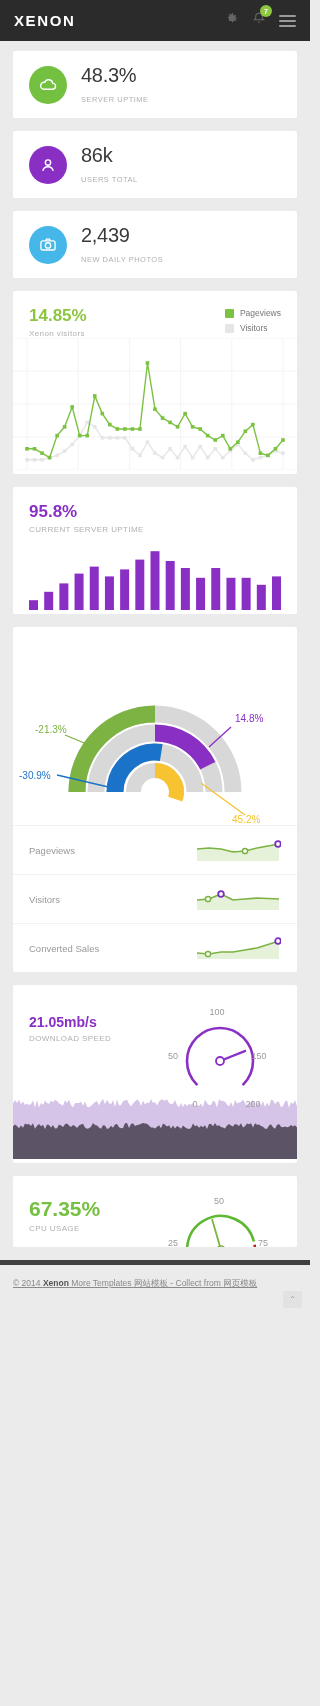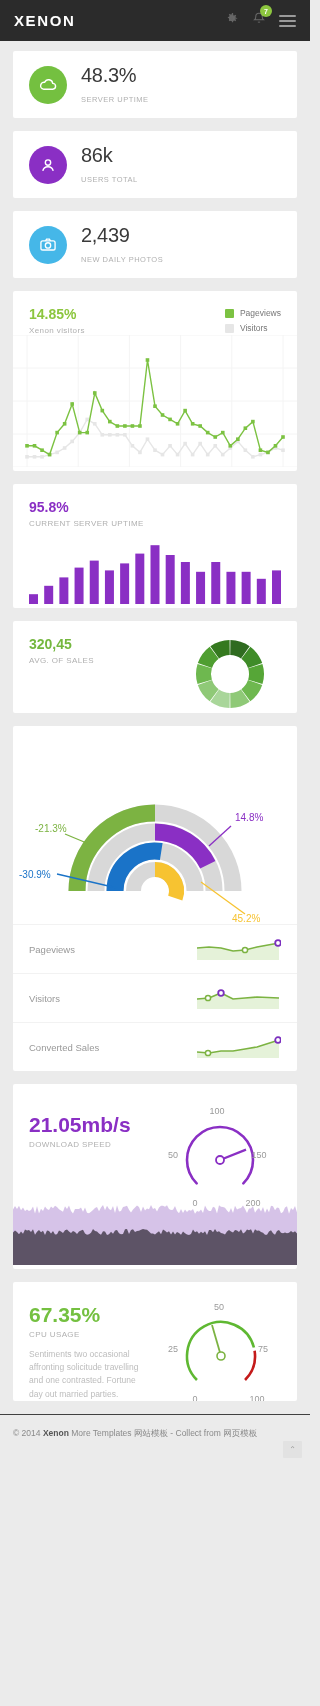--- a/index.html
+++ b/index.html
@@ -35,38 +35,38 @@
   .tile{ display:flex; align-items:center; padding:14px 16px; }
   .tile-icon{
     width:38px; height:38px; border-radius:50%; flex:0 0 38px;
     display:flex; align-items:center; justify-content:center; margin-right:14px;
   }
   .tile-val{ font-size:20px; color:#3a3a3a; font-weight:400; line-height:1.05; letter-spacing:-.3px;}
   .tile-lbl{ font-size:7.5px; color:#b0b0b0; letter-spacing:.5px; margin-top:9px; text-transform:uppercase;}
 
   
   .c-head{ padding:16px 16px 0 16px; position:relative; }
-  .c-big{ font-size:14px; font-weight:700; line-height:1; }
+  .c-big{ font-size:17px; font-weight:700; line-height:1; }
   .c-sub{ font-size:8px; color:#b0b0b0; margin-top:5px; letter-spacing:.4px; }
   .c-sub.up{ text-transform:uppercase; }
   .legend{ position:absolute; right:16px; top:17px; }
   .legend div{ display:flex; align-items:center; font-size:8.5px; color:#777; margin-bottom:5px; }
   .legend i{ width:9px; height:9px; display:inline-block; margin-right:6px; border-radius:1px;}
 
   
   .row{ display:flex; align-items:center; justify-content:space-between;
         padding:0 16px; height:49px; border-top:1px solid #f2f2f2; }
   .row-lbl{ font-size:9.5px; color:#999; }
 
   .txt-block{ font-size:8.5px; color:#bdbdbd; line-height:1.55; margin-top:9px; width:115px;}
 
   
   .footer{
-    border-top:1px solid #404040; margin-top:4px; padding:13px 13px 22px 13px;
-    font-size:8.5px; color:#8a8a8a; position:relative;
+    border-top:5px solid #404040; margin-top:4px; padding:13px 13px 22px 13px;
+    font-size:8.5px; color:#8a8a8a; position:relative;text-decoration:underline;
   }
   .footer b{ color:#555; }
   .footer .cn{ color:#8a8a8a; }
   .totop{
     position:absolute; right:8px; bottom:4px; width:19px; height:17px;
     background:#e2e2e2; color:#9a9a9a; font-size:8px;
     display:flex; align-items:center; justify-content:center; border-radius:1px;
   }
 </style>
 </head>
@@ -266,40 +266,20 @@
           <rect x="167.0625" y="37.8" width="9" height="32.2" fill="#8a2fc4"></rect>
           <rect x="182.25" y="28" width="9" height="42" fill="#8a2fc4"></rect>
           <rect x="197.4375" y="37.8" width="9" height="32.2" fill="#8a2fc4"></rect>
           <rect x="212.625" y="37.8" width="9" height="32.2" fill="#8a2fc4"></rect>
           <rect x="227.8125" y="44.8" width="9" height="25.2" fill="#8a2fc4"></rect>
           <rect x="243" y="36.4" width="9" height="33.6" fill="#8a2fc4"></rect>
         </svg>
     </div>
   </div>
 
-  <div class="card" style="position:relative;height:92px">
-    <div class="c-head">
-      <div class="c-big" style="color:#74b73e">320,45</div>
-      <div class="c-sub up">AVG. OF SALES</div>
-    </div>
-    <div style="position:absolute;right:28px;top:14px">
-      <svg id="donut" width="78" height="78" viewBox="0 0 78 78">
-          <path d="M39.4079902080705 5.002447970624139 A34 34 0 0 1 58.65318868504556 11.25559201370487 L49.982664265172524 23.4957720076586 A19 19 0 0 0 39.2279945280394 20.00136798358408 Z" fill="#2f6b20"></path>
-          <path d="M59.31333070878078 11.73521326847203 A34 34 0 0 1 71.20751748778908 28.10615690980631 L56.99831859611743 32.912264155479996 A19 19 0 0 0 50.35156716078926 23.763795650028488 Z" fill="#3f8c28"></path>
-          <path d="M71.45966930345378 28.882200401746445 A34 34 0 0 1 71.45966930345378 49.117799598253555 L57.13922696369477 44.654064481376984 A19 19 0 0 0 57.13922696369477 33.345935518623016 Z" fill="#56a637"></path>
-          <path d="M71.20751748778908 49.89384309019369 A34 34 0 0 1 59.31333070878078 66.26478673152798 L50.35156716078926 54.236204349971516 A19 19 0 0 0 56.99831859611743 45.087735844520004 Z" fill="#6eb84f"></path>
-          <path d="M58.65318868504556 66.74440798629513 A34 34 0 0 1 39.4079902080705 72.99755202937587 L39.2279945280394 57.998632016415925 A19 19 0 0 0 49.982664265172524 54.5042279923414 Z" fill="#8fc977"></path>
-          <path d="M38.5920097919295 72.99755202937587 A34 34 0 0 1 19.34681131495444 66.74440798629513 L28.017335734827483 54.5042279923414 A19 19 0 0 0 38.772005471960604 57.998632016415925 Z" fill="#a9d69a"></path>
-          <path d="M18.686669291219225 66.26478673152798 A34 34 0 0 1 6.792482512210924 49.89384309019369 L21.001681403882575 45.087735844520004 A19 19 0 0 0 27.64843283921074 54.236204349971516 Z" fill="#8fc977"></path>
-          <path d="M6.540330696546214 49.117799598253555 A34 34 0 0 1 6.540330696546214 28.88220040174645 L20.860773036305236 33.345935518623016 A19 19 0 0 0 20.860773036305236 44.65406448137699 Z" fill="#6eb84f"></path>
-          <path d="M6.792482512210924 28.106156909806316 A34 34 0 0 1 18.686669291219232 11.735213268472023 L27.64843283921075 23.763795650028484 A19 19 0 0 0 21.00168140388257 32.91226415548 Z" fill="#4f9e31"></path>
-          <path d="M19.346811314954422 11.25559201370488 A34 34 0 0 1 38.592009791929506 5.002447970624139 L38.772005471960604 20.00136798358408 A19 19 0 0 0 28.01733573482747 23.49577200765861 Z" fill="#35791f"></path>
-        </svg>
-    </div>
-  </div>
 
   <div class="card">
     <div style="position:relative;height:198px">
       <svg id="rings" width="284" height="198" viewBox="0 0 284 198">
           <path d="M64 165 A78 78 0 0 1 220 164.99999999999997" fill="none" stroke="#d8d8d8" stroke-width="17"></path>
           <path d="M64 165 A78 78 0 0 1 141.99999999999997 87" fill="none" stroke="#7cb342" stroke-width="17"></path>
           <path d="M83 165 A59 59 0 0 1 201 164.99999999999997" fill="none" stroke="#d8d8d8" stroke-width="17"></path>
           <path d="M142 106 A59 59 0 0 1 194.80296508438997 138.67801530475535" fill="none" stroke="#8a2fc4" stroke-width="17"></path>
           <path d="M102 165 A40 40 0 0 1 182 165" fill="none" stroke="#d8d8d8" stroke-width="17"></path>
           <path d="M102 165 A40 40 0 0 1 148.25737860160922 125.49246637619449" fill="none" stroke="#1a73c8" stroke-width="17"></path>
@@ -342,21 +322,21 @@
         <path d="M2 18 L14 19 L26 17 L38 17 L50 15 L62 13 L84 6 L84 24 L2 24 Z" fill="#e5f2d9"></path>
         <path d="M2 18 L14 19 L26 17 L38 17 L50 15 L62 13 L84 6" fill="none" stroke="#7cb342" stroke-width="1.6"></path>
         <circle cx="13" cy="19" r="2.6" fill="#fff" stroke="#7cb342" stroke-width="1.5"></circle>
         <circle cx="83" cy="6" r="2.8" fill="#fff" stroke="#7b2fbe" stroke-width="1.8"></circle>
       </svg>
     </div>
   </div>
 
   <div class="card" style="position:relative">
     <div class="c-head" style="padding-top:30px">
-      <div class="c-big" style="color:#8a2fc4;font-size:21px">21.05mb/s</div>
+      <div class="c-big" style="color:#8a2fc4;font-size:14px">21.05mb/s</div>
       <div class="c-sub up">DOWNLOAD SPEED</div>
     </div>
     <div style="position:absolute;right:12px;top:14px">
       <svg id="dlgauge" width="130" height="110" viewBox="0 0 130 110">
           <path d="M41.665476220843935 85.33452377915607 A33 33 0 1 1 88.33452377915607 85.33452377915606" fill="none" stroke="#8a2fc4" stroke-width="2.6" stroke-linecap="round"></path>
           <line x1="65" y1="62" x2="91.00260979614228" y2="51.61422685643649" stroke="#8a2fc4" stroke-width="2.2"></line>
           <circle cx="65" cy="62" r="4" fill="#fff" stroke="#8a2fc4" stroke-width="1.8"></circle>
           <text x="40" y="108" fill="#9a9a9a" font-size="9" font-family="&quot;Liberation Sans&quot;,sans-serif" text-anchor="middle">0</text>
           <text x="18" y="60" fill="#9a9a9a" font-size="9" font-family="&quot;Liberation Sans&quot;,sans-serif" text-anchor="middle">50</text>
           <text x="62" y="16" fill="#9a9a9a" font-size="9" font-family="&quot;Liberation Sans&quot;,sans-serif" text-anchor="middle">100</text>
@@ -365,25 +345,24 @@
         </svg>
     </div>
     <div style="margin-top:34px">
       <svg id="area" width="284" height="82" viewBox="0 0 284 82">
           <path d="M0 26.4 L2 23.0 L4 26.0 L6 22.7 L8 27.3 L10 24.6 L12 27.9 L14 26.5 L16 28.0 L18 27.0 L20 23.6 L22 30.5 L24 23.1 L26 30.6 L28 25.8 L30 28.0 L32 23.5 L34 26.0 L36 26.9 L38 23.4 L40 25.2 L42 22.7 L44 24.1 L46 26.2 L48 27.4 L50 28.8 L52 23.2 L54 26.1 L56 22.4 L58 28.1 L60 30.6 L62 25.9 L64 25.9 L66 26.1 L68 24.4 L70 28.7 L72 24.4 L74 29.7 L76 30.3 L78 28.7 L80 27.0 L82 24.9 L84 23.9 L86 28.2 L88 24.4 L90 22.1 L92 27.3 L94 22.8 L96 26.1 L98 27.3 L100 23.1 L102 30.1 L104 22.2 L106 28.4 L108 27.9 L110 24.1 L112 23.5 L114 22.7 L116 26.8 L118 29.6 L120 26.4 L122 24.5 L124 22.6 L126 24.1 L128 29.1 L130 23.5 L132 27.6 L134 25.6 L136 26.3 L138 22.1 L140 26.1 L142 25.0 L144 28.5 L146 24.4 L148 22.7 L150 22.7 L152 23.7 L154 22.3 L156 26.0 L158 26.9 L160 26.8 L162 23.1 L164 28.0 L166 30.2 L168 26.1 L170 30.0 L172 26.5 L174 29.1 L176 26.9 L178 27.7 L180 26.0 L182 30.8 L184 27.9 L186 28.8 L188 26.5 L190 29.9 L192 22.5 L194 26.2 L196 27.9 L198 28.1 L200 23.8 L202 24.8 L204 30.6 L206 22.3 L208 23.7 L210 24.1 L212 24.7 L214 27.4 L216 29.5 L218 25.1 L220 30.0 L222 22.8 L224 26.4 L226 25.6 L228 25.0 L230 22.5 L232 26.1 L234 30.1 L236 25.6 L238 25.5 L240 23.1 L242 29.7 L244 26.8 L246 25.1 L248 28.6 L250 24.1 L252 30.0 L254 25.4 L256 29.2 L258 22.8 L260 23.2 L262 27.3 L264 24.5 L266 24.9 L268 30.3 L270 29.1 L272 24.5 L274 23.2 L276 30.7 L278 25.0 L280 27.0 L282 23.1 L284 29.4 L284 82 L0 82 Z" fill="#d6c3e8"></path>
           <path d="M0 49.4 L2 47.5 L4 49.0 L6 51.3 L8 48.5 L10 50.7 L12 46.5 L14 47.4 L16 46.9 L18 48.9 L20 46.3 L22 51.8 L24 48.7 L26 47.1 L28 49.3 L30 47.7 L32 51.9 L34 47.4 L36 48.0 L38 50.6 L40 48.1 L42 51.6 L44 51.3 L46 47.4 L48 48.4 L50 49.9 L52 47.3 L54 46.5 L56 48.5 L58 49.9 L60 47.9 L62 49.0 L64 51.0 L66 48.6 L68 47.4 L70 46.8 L72 50.6 L74 51.8 L76 51.2 L78 49.8 L80 46.1 L82 48.1 L84 48.4 L86 50.4 L88 51.7 L90 48.2 L92 48.6 L94 51.9 L96 51.2 L98 48.8 L100 50.8 L102 47.6 L104 46.9 L106 50.2 L108 51.2 L110 51.0 L112 46.2 L114 46.1 L116 51.0 L118 46.9 L120 46.3 L122 48.9 L124 48.1 L126 47.8 L128 46.8 L130 46.0 L132 46.5 L134 46.7 L136 48.5 L138 50.5 L140 50.4 L142 51.6 L144 49.8 L146 48.2 L148 51.3 L150 46.4 L152 47.8 L154 49.6 L156 48.3 L158 51.4 L160 48.5 L162 51.4 L164 49.0 L166 50.1 L168 51.8 L170 48.5 L172 50.2 L174 51.5 L176 51.9 L178 51.0 L180 46.5 L182 49.3 L184 48.3 L186 50.7 L188 48.7 L190 50.3 L192 48.2 L194 51.9 L196 46.9 L198 47.0 L200 49.2 L202 46.1 L204 49.1 L206 48.3 L208 49.9 L210 50.4 L212 51.4 L214 48.4 L216 47.1 L218 48.5 L220 49.4 L222 47.0 L224 47.5 L226 49.1 L228 46.2 L230 50.4 L232 49.3 L234 46.6 L236 47.3 L238 46.2 L240 50.4 L242 46.2 L244 47.7 L246 47.4 L248 49.0 L250 49.8 L252 51.7 L254 51.7 L256 48.5 L258 47.3 L260 50.3 L262 51.8 L264 48.1 L266 47.0 L268 49.7 L270 50.2 L272 49.5 L274 50.3 L276 49.7 L278 48.0 L280 49.4 L282 48.3 L284 50.5 L284 82 L0 82 Z" fill="#5d5366"></path>
         </svg>
     </div>
   </div>
 
-  <div class="card" style="position:relative;">
+  <div class="card" style="position:relative;padding-bottom:14px">
     <div class="c-head" style="padding-top:22px">
       <div class="c-big" style="color:#74c040;font-size:21px">67.35%</div>
       <div class="c-sub up">CPU USAGE</div>
-      <div class="txt-block">Sentiments two occasional affronting solicitude travelling and one contrasted. Fortune day out married parties.</div>
     </div>
     <div style="position:absolute;right:10px;top:12px">
       <svg id="cpugauge" width="130" height="115" viewBox="0 0 130 115">
           <path d="M39.95836943965739 86.04163056034261 A34 34 0 1 1 96.93182747837345 53.54454383639492" fill="none" stroke="#5fb832" stroke-width="2.6" stroke-linecap="butt"></path>
           <path d="M97.58140358023468 56.68122818863214 A34 34 0 0 1 88.04163056034263 86.04163056034261" fill="none" stroke="#c41a1a" stroke-width="2.6" stroke-linecap="butt"></path>
           <line x1="64" y1="62" x2="55" y2="31" stroke="#7cb342" stroke-width="1.8"></line>
           <circle cx="64" cy="62" r="4" fill="#fff" stroke="#7cb342" stroke-width="1.6"></circle>
           <text x="38" y="108" fill="#9a9a9a" font-size="9" font-family="&quot;Liberation Sans&quot;,sans-serif" text-anchor="middle">0</text>
           <text x="16" y="58" fill="#9a9a9a" font-size="9" font-family="&quot;Liberation Sans&quot;,sans-serif" text-anchor="middle">25</text>
           <text x="62" y="16" fill="#9a9a9a" font-size="9" font-family="&quot;Liberation Sans&quot;,sans-serif" text-anchor="middle">50</text>

